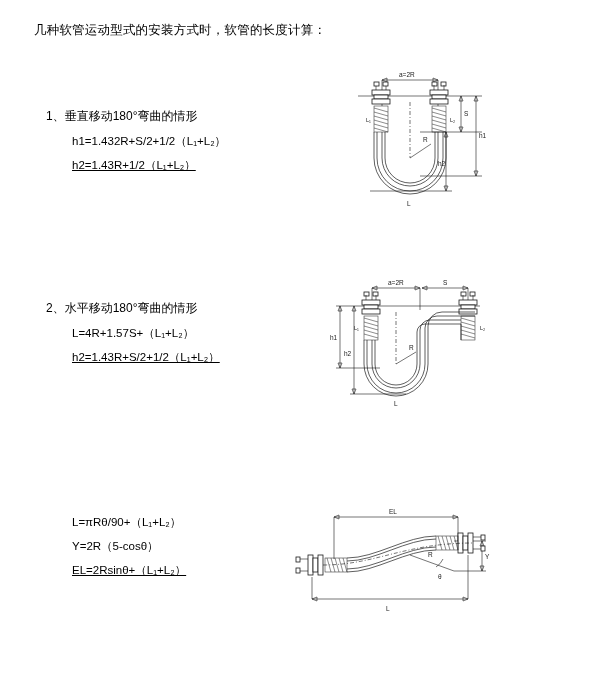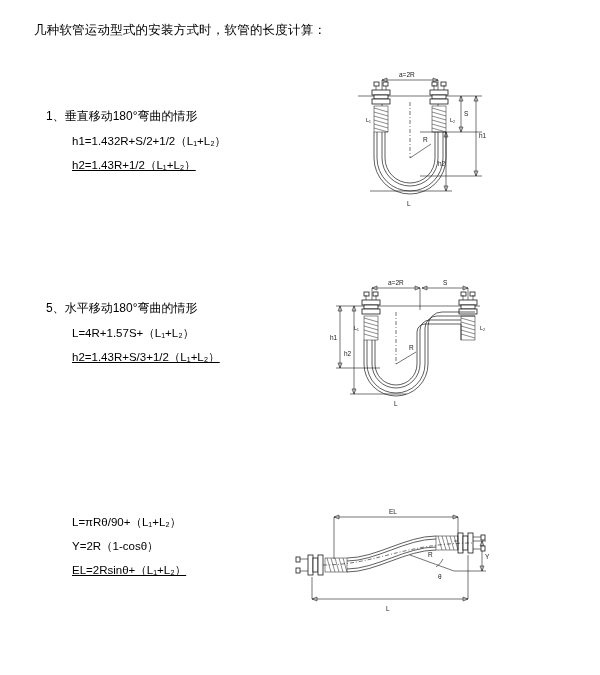--- a/index.html
+++ b/index.html
@@ -163,23 +163,23 @@
         <text class="lbl" x="97" y="140">L</text>
 
         <text class="lbl-sm" x="56" y="56">L₁</text>
         <text class="lbl-sm" x="140" y="56">L₂</text>
       </svg>
     </div>
   </div>
 
   <div class="section sec2">
     <div class="text-col">
-      <div class="item-title">5、水平移动180°弯曲的情形</div>
+      <div class="item-title">2、水平移动180°弯曲的情形</div>
       <div class="formula">L=4R+1.57S+（L₁+L₂）</div>
-      <div class="formula">h2=1.43R+S/3+1/2（L₁+L₂）</div>
+      <div class="formula">h2=1.43R+S/2+1/2（L₁+L₂）</div>
     </div>
 
     <div class="fig fig2">
       <svg width="200" height="180" viewBox="0 0 200 180">
 
         <line class="dim" x1="62" y1="16" x2="110" y2="16"></line>
         <path class="dim" d="M62,16 l5,-2 l0,4 z" fill="#1a1a1a"></path>
         <path class="dim" d="M110,16 l-5,-2 l0,4 z" fill="#1a1a1a"></path>
         <text class="lbl" x="78" y="13">a=2R</text>
 
@@ -256,21 +256,21 @@
 
         <text class="lbl-sm" x="44" y="58">L₁</text>
         <text class="lbl-sm" x="170" y="58">L₂</text>
       </svg>
     </div>
   </div>
 
   <div class="section sec3">
     <div class="text-col">
       <div class="formula">L=πRθ/90+（L₁+L₂）</div>
-      <div class="formula">Y=2R（1-cosθ）</div>
+      <div class="formula">Y=2R（5-cosθ）</div>
       <div class="formula">EL=2Rsinθ+（L₁+L₂）</div>
     </div>
 
     <div class="fig fig3">
       <svg width="220" height="140" viewBox="0 0 220 140">
 
         <line class="dim" x1="48" y1="18" x2="172" y2="18"></line>
         <path class="dim" d="M48,18 l5,-2 l0,4 z" fill="#1a1a1a"></path>
         <path class="dim" d="M172,18 l-5,-2 l0,4 z" fill="#1a1a1a"></path>
         <text class="lbl" x="103" y="15">EL</text>

